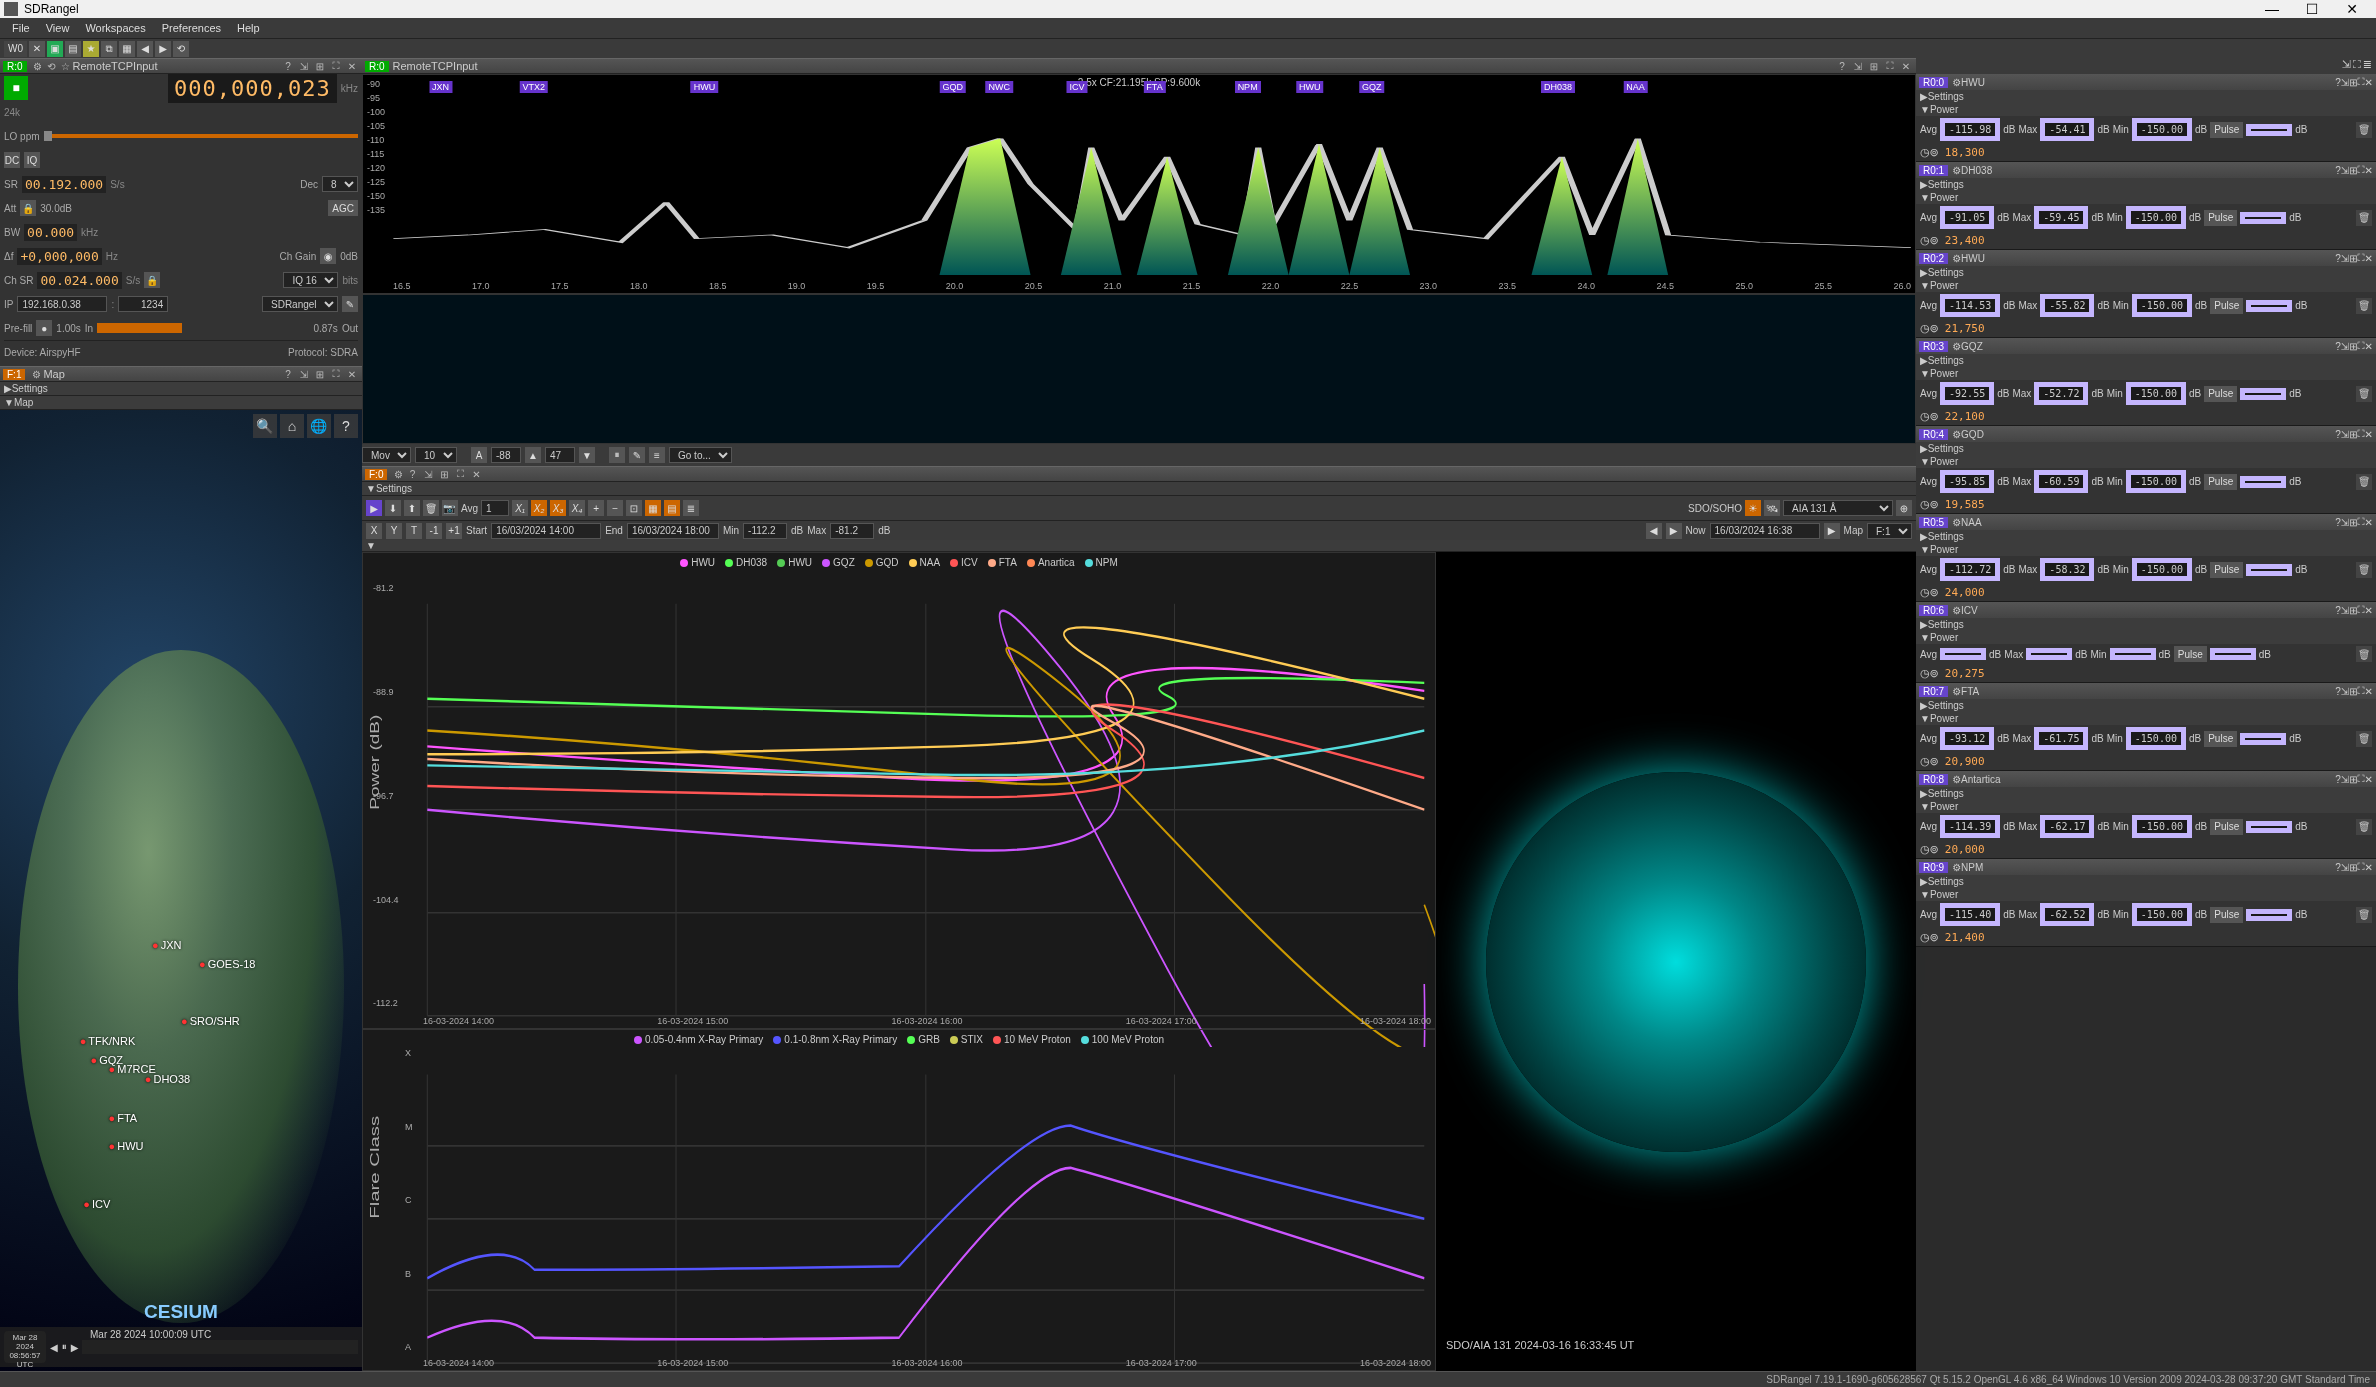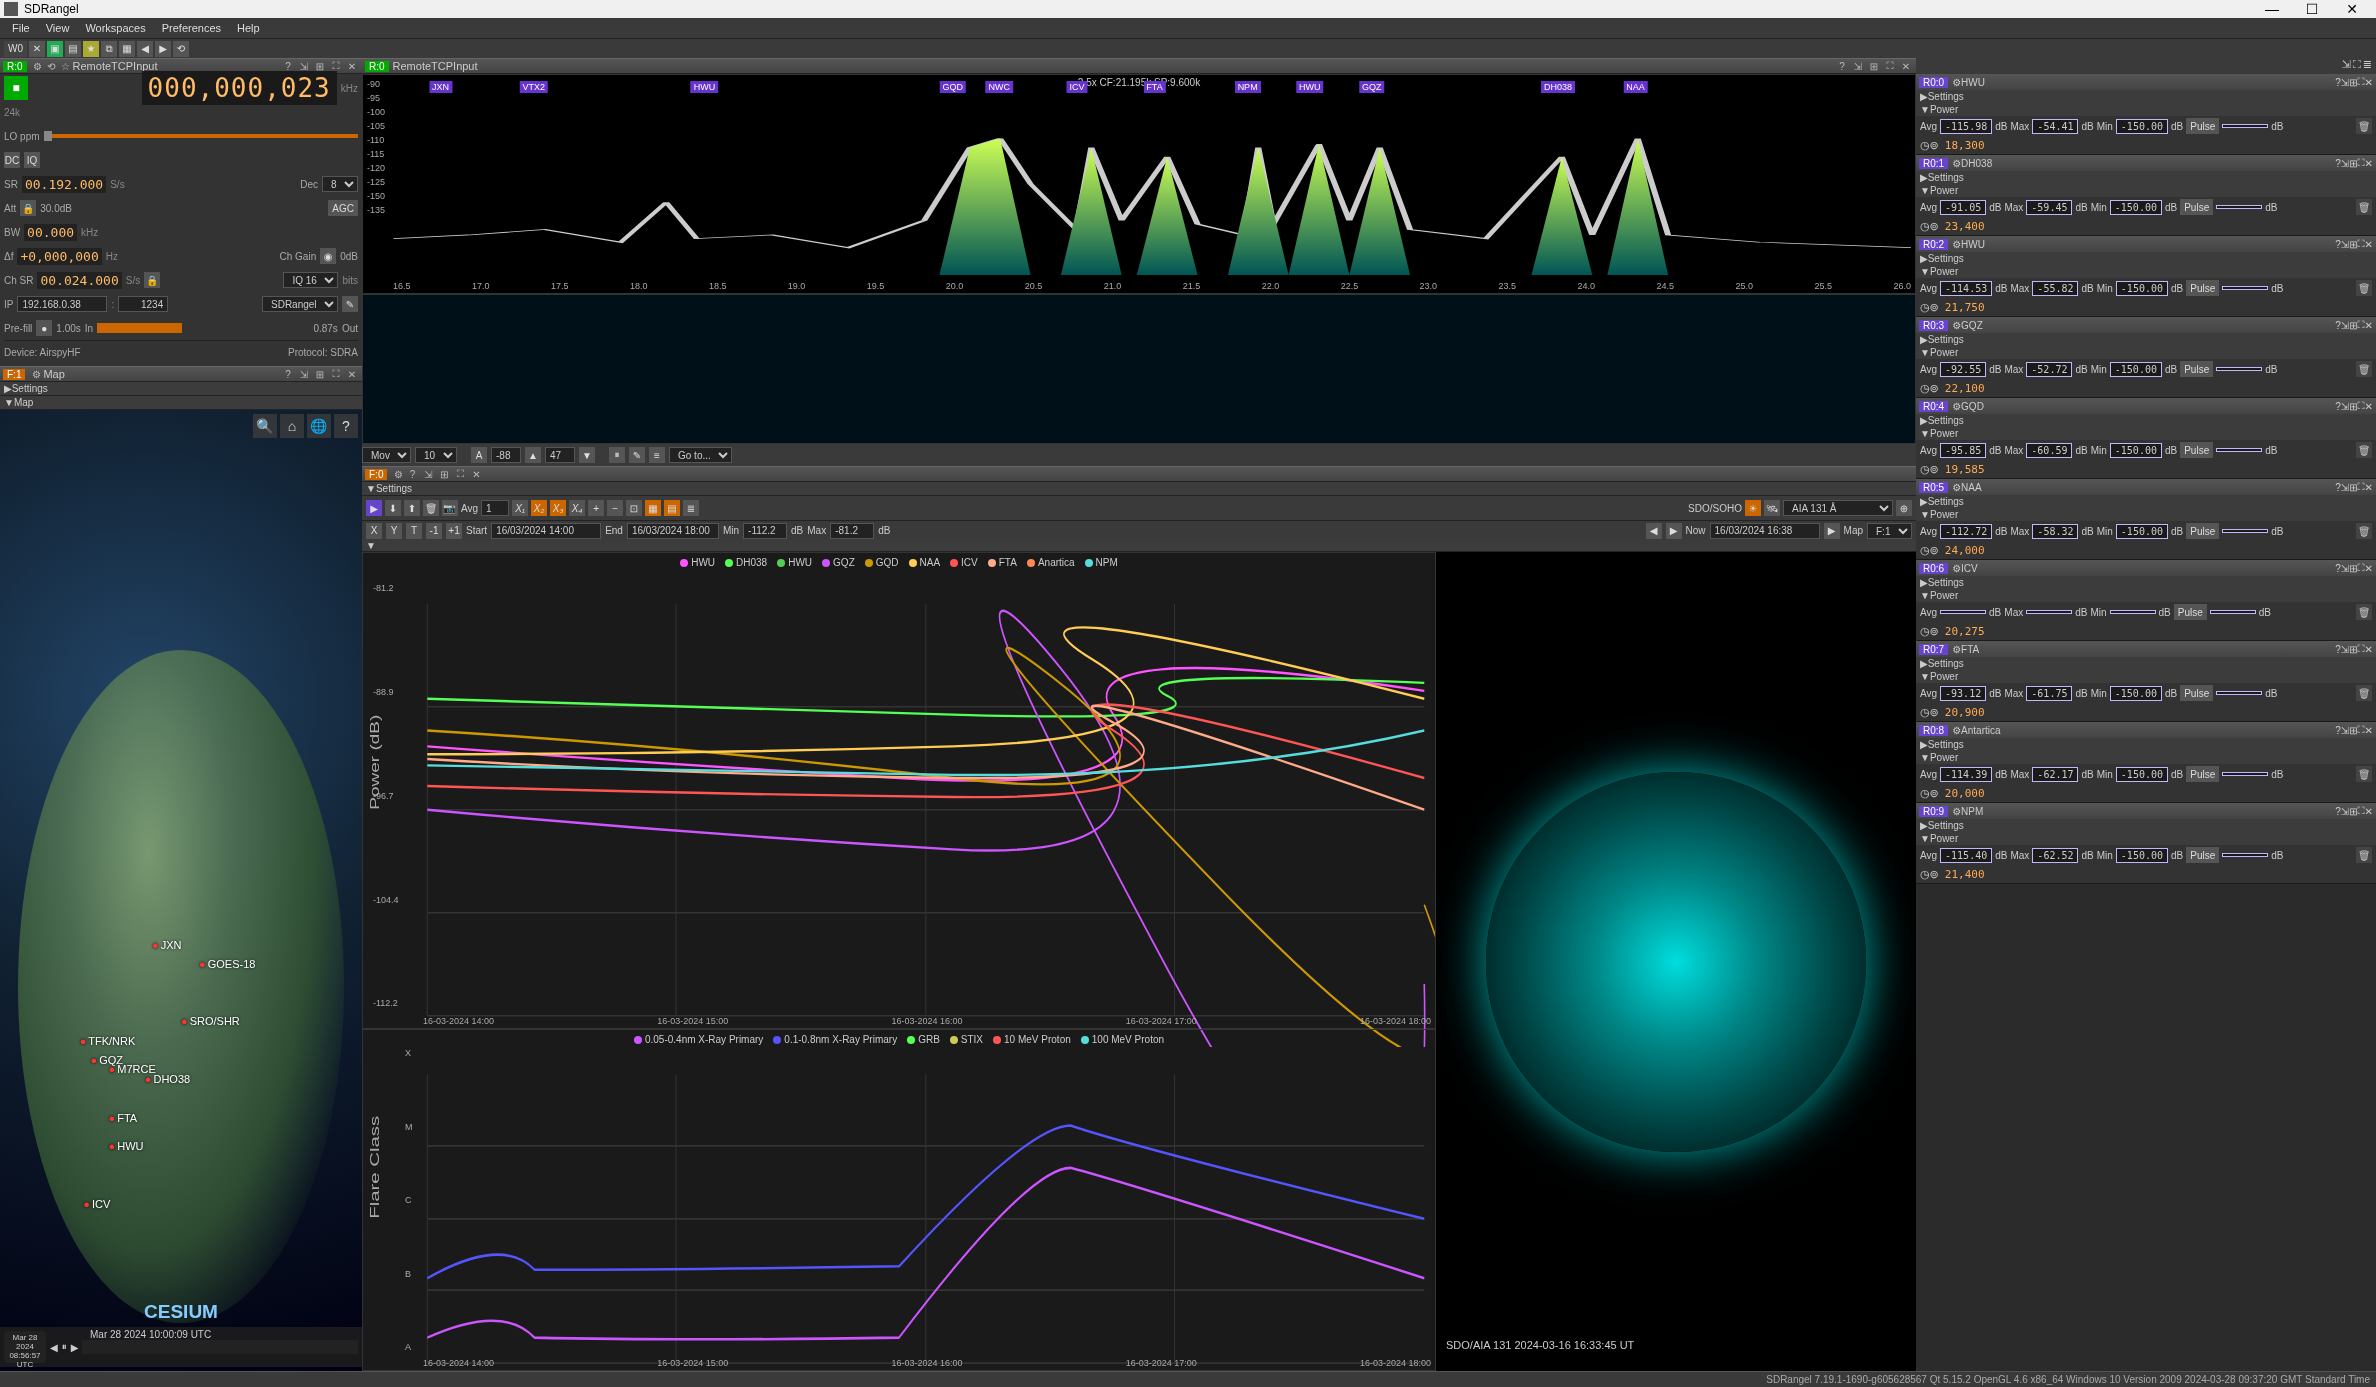--- a/index.html
+++ b/index.html
@@ -22,21 +22,21 @@
 .panel-header { height: 16px; background: linear-gradient(#555,#444); display: flex; align-items: center; padding: 0 3px; font-size: 11px; border-top: 1px solid #666; border-bottom: 1px solid #222; }
 .panel-header .rid { background: #0a0; color: #fff; padding: 0 4px; margin-right: 4px; font-size: 10px; }
 .panel-header .rid.feature { background: #c60; }
 .panel-header .title { flex: 1; }
 .panel-header .icons { display: flex; gap: 2px; }
 .panel-header .hicon { width: 14px; height: 14px; display: flex; align-items: center; justify-content: center; color: #bbb; cursor: pointer; font-size: 10px; }
 .sub-header { height: 14px; background: #3c3c3c; padding: 0 4px; font-size: 10px; border-bottom: 1px solid #222; display:flex; align-items:center;}
 .device-panel { background: #333; padding: 2px 4px; }
 .row { display: flex; align-items: center; height: 24px; gap: 4px; }
 .row .lbl { font-size: 10px; color: #aaa; }
-.freq-display { font-family: "Consolas", monospace; font-size: 26px; color: #fb6; background: #1a1a1a; padding: 2px 6px; letter-spacing: 1px; }
+.freq-display { font-family: "Consolas", monospace; font-size: 22px; color: #fb6; background: #1a1a1a; padding: 2px 6px; letter-spacing: 1px; }
 .freq-sm { font-family: monospace; color: #fb6; background: #222; padding: 1px 3px; font-size: 13px; }
 .play-btn { width: 24px; height: 24px; background: #0a0; color: #fff; display: flex; align-items: center; justify-content: center; font-size: 12px; }
 .mini { font-size: 10px; color: #888; }
 .input-box { background: #222; border: 1px solid #555; color: #ccc; padding: 1px 4px; font-size: 10px; height: 16px; }
 .slider-track { height: 4px; background: #c60; flex: 1; position: relative; }
 .slider-thumb { position: absolute; width: 8px; height: 10px; background: #888; top: -3px; }
 .spectrum { background: #000; position: relative; height: 220px; border: 1px solid #333; }
 .spec-info { position: absolute; top: 2px; left: 50%; transform: translateX(-50%); color: #ccc; font-size: 10px; }
 .spec-labels { position: absolute; top: 2px; left: 4px; color: #aaa; font-size: 9px; line-height: 14px; }
 .spec-markers { position: absolute; top: 6px; left: 0; right: 0; height: 18px; }
@@ -60,21 +60,21 @@
 .chart-area { flex: 1; position: relative; border: 1px solid #333; }
 .chart-svg { width: 100%; height: 100%; }
 .sid-right { width: 480px; background: #000; position: relative; display: flex; align-items: center; justify-content: center; }
 .sun-img { width: 380px; height: 380px; border-radius: 50%; background: radial-gradient(circle, #0dd 0%, #088 30%, #044 60%, #011 85%, #000 100%); box-shadow: 0 0 50px #0aa; position: relative; }
 .sun-label { position: absolute; bottom: 20px; left: 10px; color: #ccc; font-size: 11px; }
 .channel-panel { background: #333; border-bottom: 1px solid #1a1a1a; }
 .ch-header { height: 16px; display: flex; align-items: center; padding: 6px 3px; font-size: 10px; background: linear-gradient(#555,#444); }
 .ch-header .rid.purple { background: #64c; padding: 0 4px; color: #fff; margin-right: 4px; font-size: 10px; }
 .ch-sub { height: 13px; background: #3c3c3c; padding: 0 4px; font-size: 10px; display: flex; align-items: center; }
 .ch-row { display: flex; align-items: center; padding: 2px 4px; gap: 3px; font-size: 10px; }
-.val-box { background: #1a1a1a; border: 1px solid #c4b5fd; padding: 1px 4px; min-width: 46px; text-align: right; font-family: monospace; }
+.val-box { background: #1a1a1a; border: 5px solid #c4b5fd; padding: 1px 4px; min-width: 46px; text-align: right; font-family: monospace; }
 .freq-row { display: flex; align-items: center; padding: 0 4px; height: 18px; }
 .freq-row .fdisp { font-family: monospace; color: #fa5; margin-left: 6px; }
 .del-btn { width: 16px; height: 16px; background: #444; display: flex; align-items: center; justify-content: center; color: #ccc; cursor: pointer; }
 .statusbar { height: 16px; background: #3a3a3a; border-top: 1px solid #555; display: flex; align-items: center; justify-content: flex-end; padding: 0 6px; font-size: 10px; color: #aaa; }
 .legend { display: flex; flex-wrap: wrap; gap: 10px; justify-content: center; font-size: 10px; padding: 4px; }
 .legend-item { display: flex; align-items: center; gap: 3px; }
 .legend-dot { width: 8px; height: 8px; border-radius: 50%; }
 </style>
 </head>
 <body>

